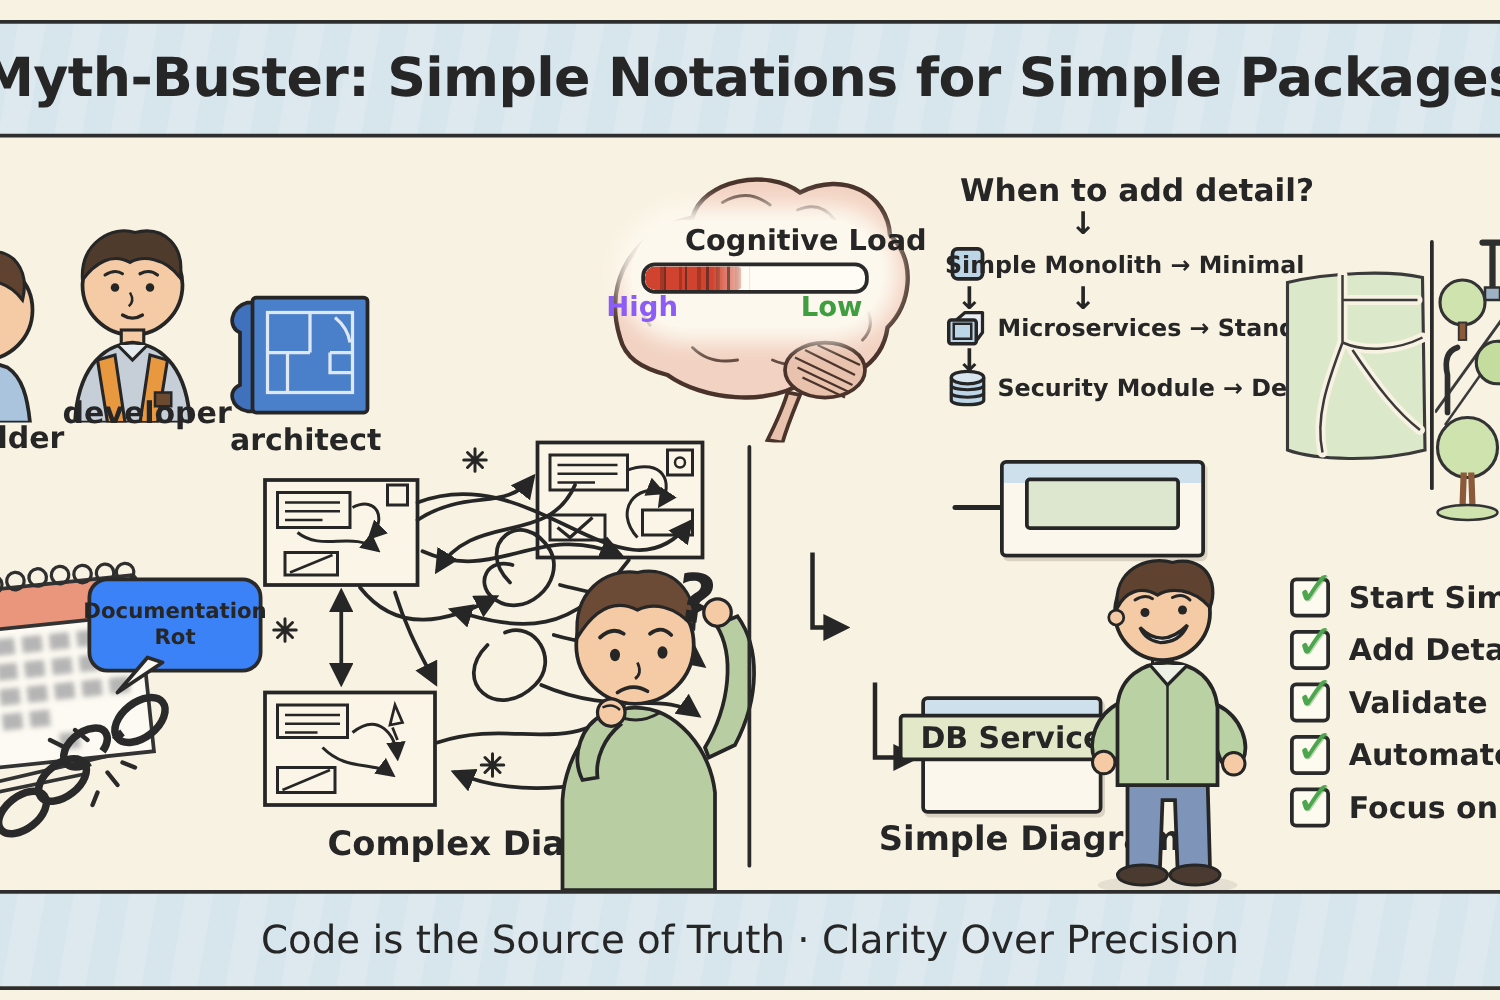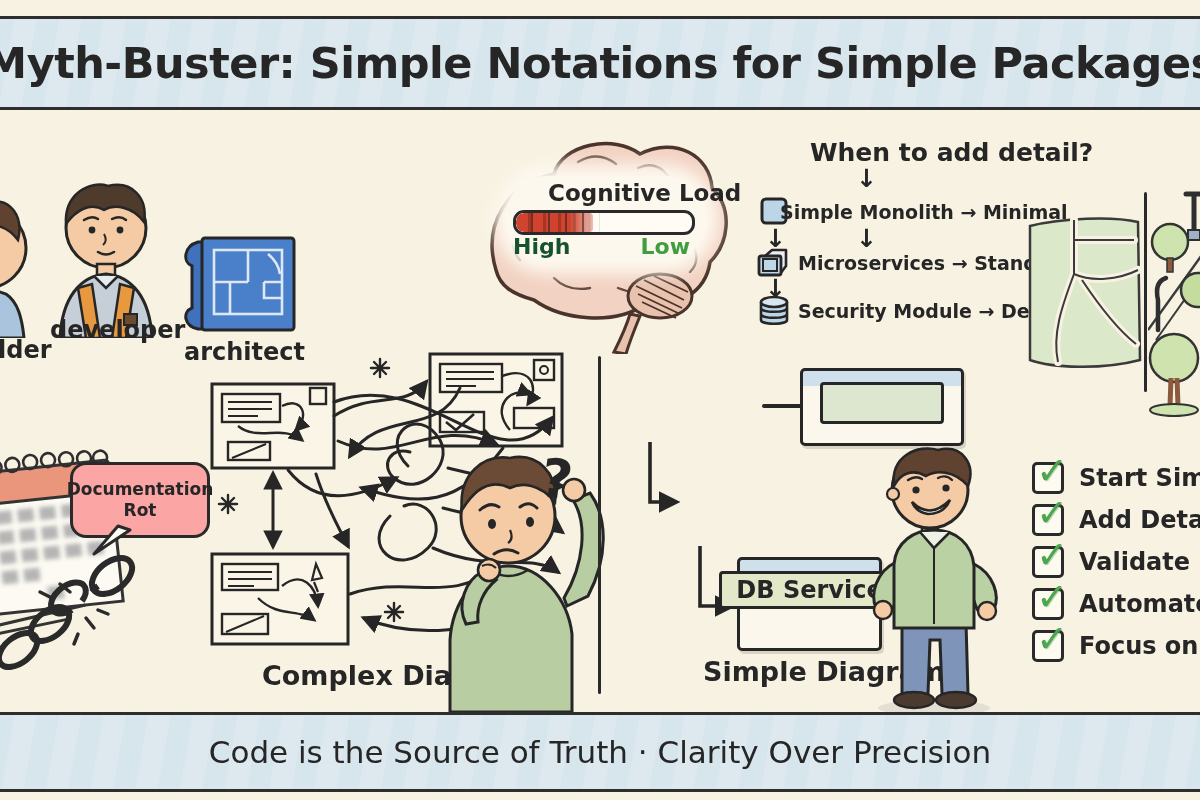--- a/index.html
+++ b/index.html
@@ -22,21 +22,21 @@
   .meter-fill{height:100%;border-radius:8px 3px 3px 8px;
     background:repeating-linear-gradient(90deg,#d0442f 0 12px,#a83522 12px 15px);
     -webkit-mask-image:linear-gradient(90deg,#000 70%,rgba(0,0,0,.35));
     mask-image:linear-gradient(90deg,#000 70%,rgba(0,0,0,.35));}
   .hl-label{font-size:22px;font-weight:700;}
   
   .wtad-title{font-size:25px;font-weight:700;white-space:nowrap;}
   .wtad-label{font-size:19px;font-weight:700;white-space:nowrap;}
   .dn-arrow{font-size:25px;font-weight:700;line-height:1;}
   
-  .bubble{background:#fca5a5;border:3px solid #2a2a2a;border-radius:16px;
+  .bubble{background:#3b82f6;border:3px solid #2a2a2a;border-radius:16px;
     display:flex;align-items:center;justify-content:center;text-align:center;
     font-size:17px;font-weight:700;line-height:1.25;padding:4px;}
   
   .outer-box{background:linear-gradient(180deg,#cfe0ed 0,#cfe0ed 15px,#fbf7ec 15px);
     border:3.5px solid #262626;border-radius:5px;box-shadow:2px 3px 0 rgba(60,50,30,.16);
     display:flex;justify-content:center;}
   .inner-label{align-self:flex-start;margin-top:11px;background:#e3e8c9;border:3px solid #262626;
     border-radius:4px;padding:2px 14px;font-size:24px;font-weight:700;white-space:nowrap;}
   .inner-empty{align-self:flex-start;margin-top:11px;background:#dde6cf;border:3px solid #262626;
     border-radius:4px;width:118px;height:36px;}
@@ -112,30 +112,30 @@
     <path d="M162,186 C158,200 152,212 146,224 L158,226 C162,212 168,198 172,188 Z" fill="#e9c2ae" stroke="#4a332a" stroke-width="3"></path>
   </svg>
   <div class="abs cog-patch" style="left:505px;top:176px;width:202px;height:86px;"></div>
   <div class="abs cog-title" style="left:512px;top:180px;width:190px;margin-left:36px;">Cognitive Load</div>
   <div class="abs meter" style="left:513px;top:210px;width:176px;height:19px;">
     <div class="meter-fill" style="width: 44%;"></div>
     <div class="abs" style="left:0;top:0;right:0;bottom:0;
       background:repeating-linear-gradient(90deg,transparent 0 15px,rgba(40,30,30,.55) 15px 17px);
       -webkit-mask-image:linear-gradient(90deg,#000 45%,transparent 48%);mask-image:linear-gradient(90deg,#000 45%,transparent 48%);"></div>
   </div>
-  <div class="abs hl-label" style="left: 513px; top: 234px; color: #14532d;">High</div>
+  <div class="abs hl-label" style="left: 485px; top: 234px; color: #8b5cf6;">High</div>
   <div class="abs hl-label" style="left: 638px; top: 234px; width: 52px; text-align: right; color: rgb(63, 158, 63);">Low</div>
 
-  <div class="abs wtad-title" style="left:768px;top:138px;width:244px;text-align:center;margin-left:42px;">When to add detail?</div>
+  <div class="abs wtad-title" style="left:768px;top:138px;width:244px;text-align:center;">When to add detail?</div>
   <div class="abs dn-arrow" style="left:856px;top:166px;">↓</div>
 
   <svg class="abs" style="left:759px;top:196px;" width="30" height="30">
     <rect x="3" y="3" width="24" height="24" rx="4" fill="#bcd6e8" stroke="#262626" stroke-width="3"></rect>
   </svg>
-  <div class="abs wtad-label" style="left:780px;top:201px;">Simple Monolith → Minimal</div>
+  <div class="abs wtad-label" style="left:756px;top:201px;">Simple Monolith → Minimal</div>
 
   <div class="abs dn-arrow" style="left:765px;top:226px;">↓</div>
   <div class="abs dn-arrow" style="left:856px;top:226px;">↓</div>
 
   <svg class="abs" style="left:755px;top:247px;" width="36" height="34">
     <path d="M9,10 L17,3 L31,3 L31,19 L25,27" fill="#e8eef3" stroke="#262626" stroke-width="2.6" stroke-linejoin="round"></path>
     <rect x="4" y="9" width="22" height="19" rx="2" fill="#bcd6e8" stroke="#262626" stroke-width="2.8"></rect>
     <rect x="8" y="12" width="14" height="12" fill="none" stroke="#262626" stroke-width="2"></rect>
   </svg>
   <div class="abs wtad-label" style="left:798px;top:252px;">Microservices → Standard</div>

